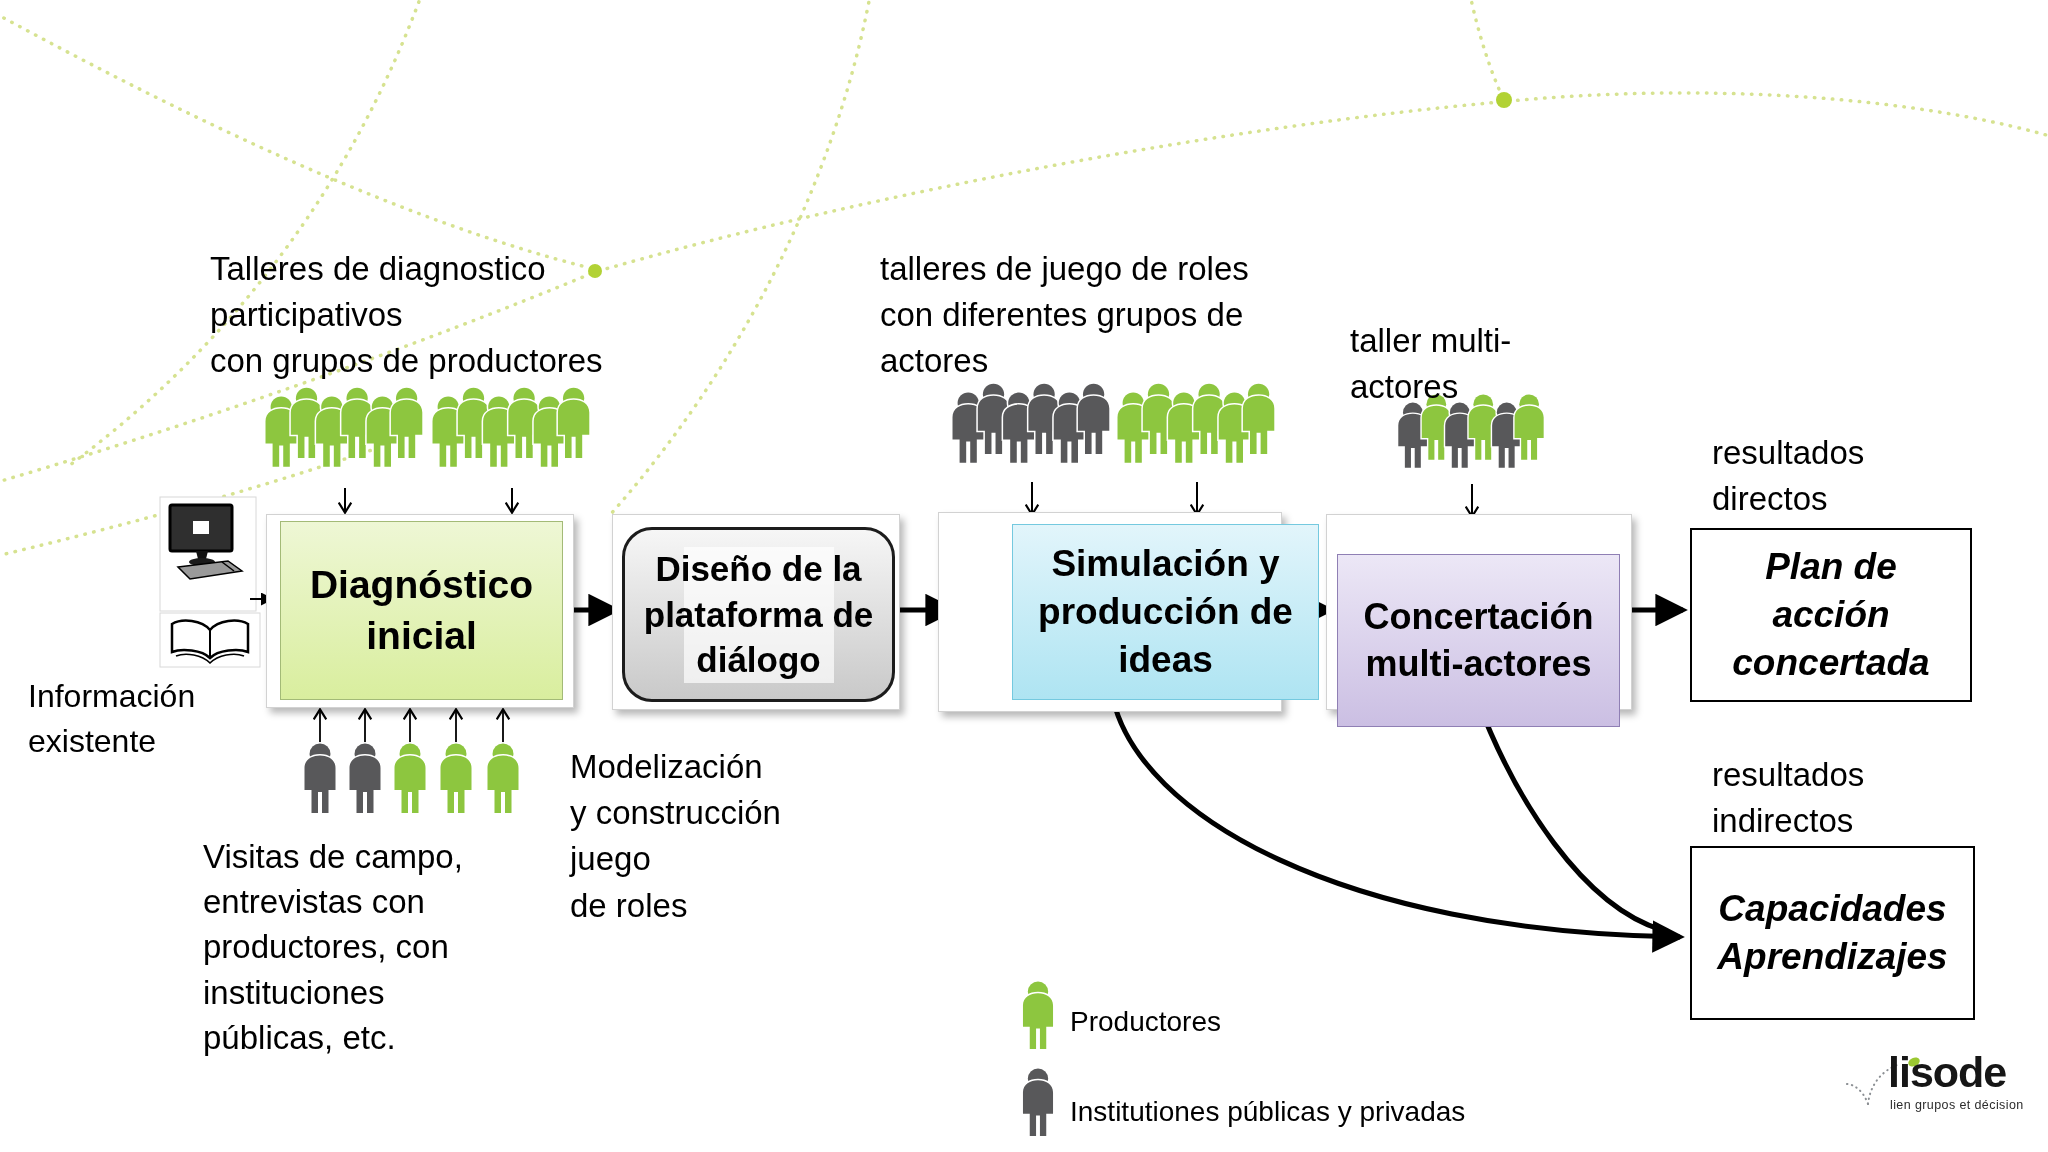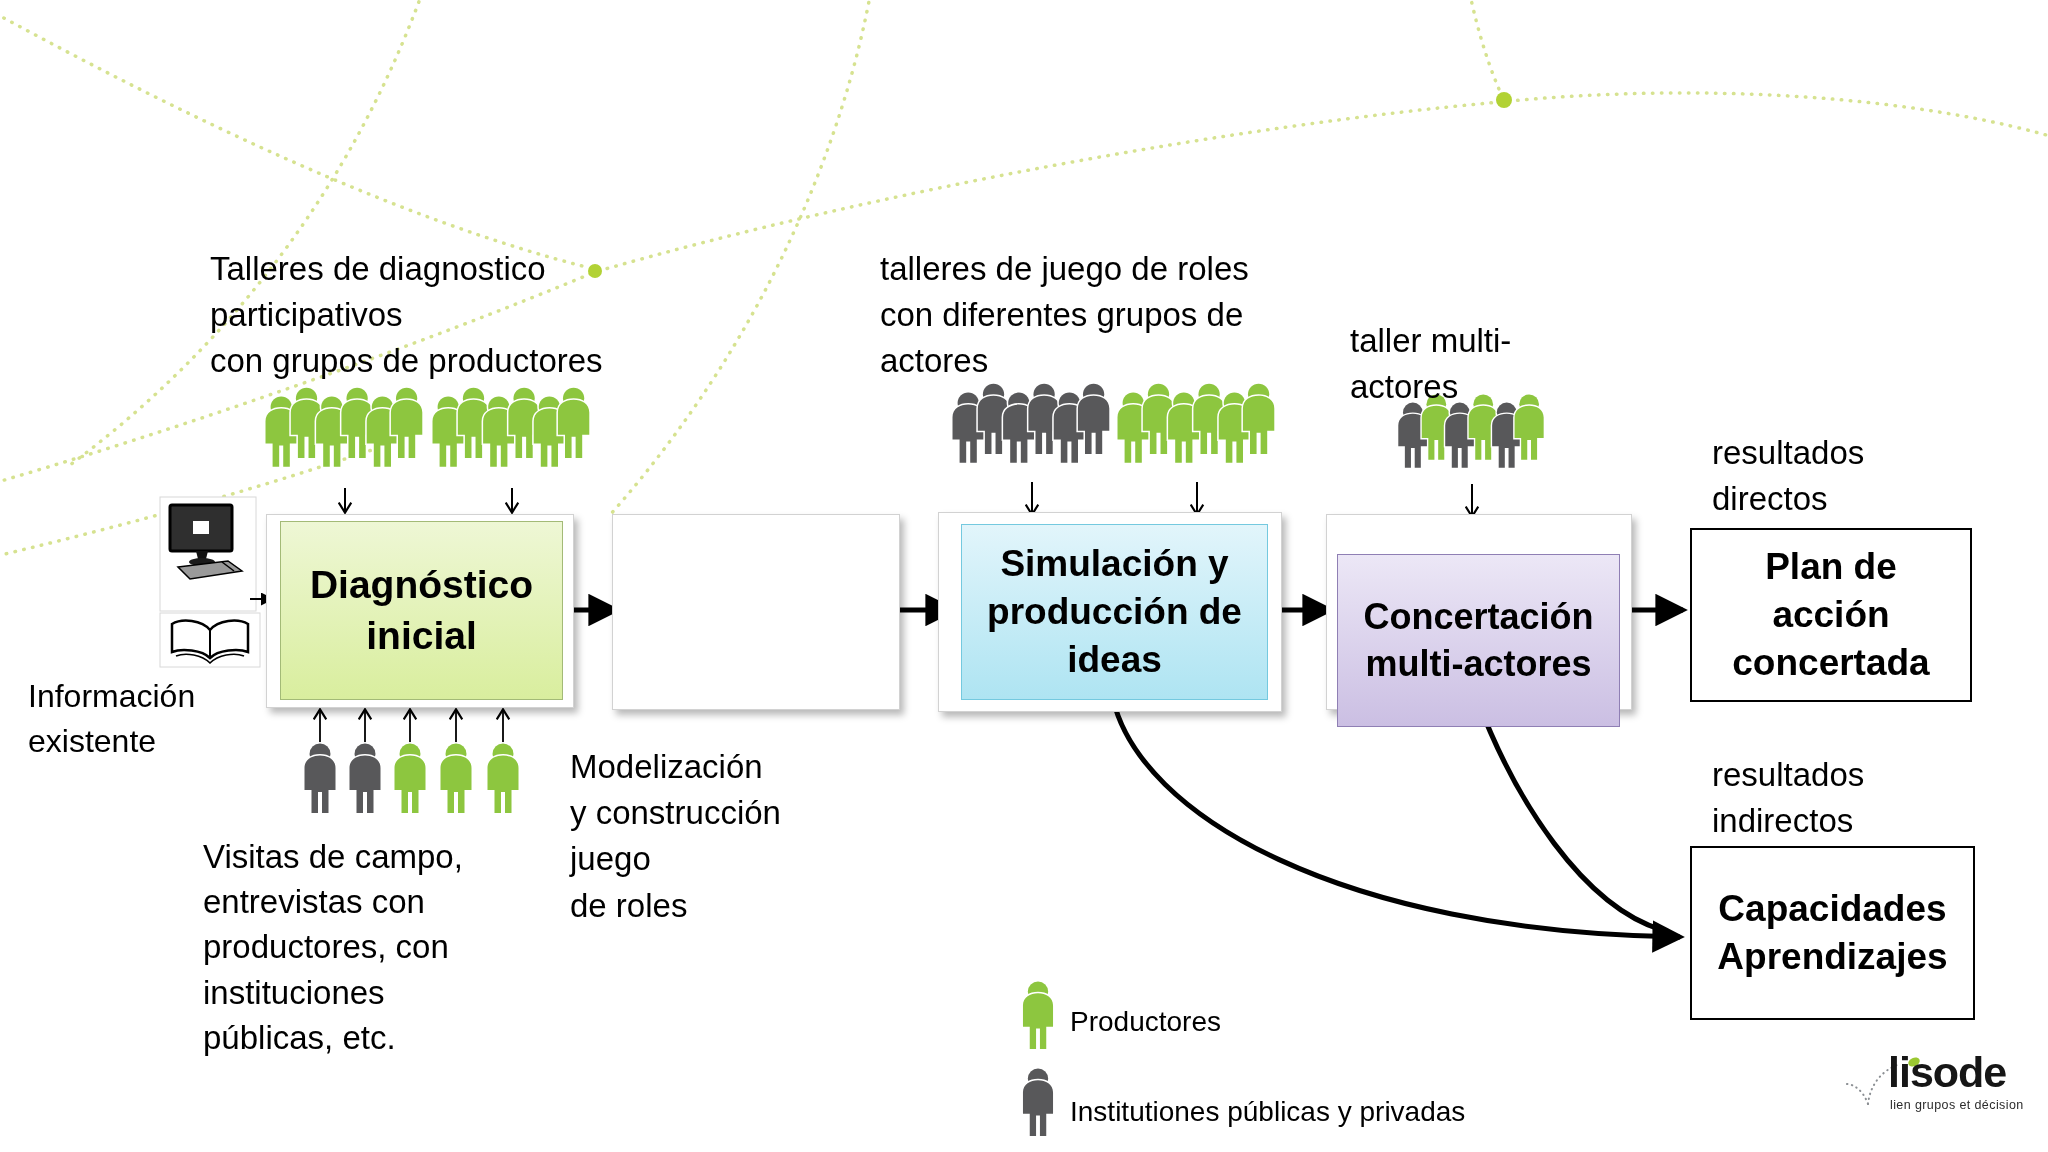--- a/index.html
+++ b/index.html
@@ -17,21 +17,21 @@
   .box.green{background:linear-gradient(180deg,var(--box-green-light),var(--box-green-dark));
              border:1px solid #a3ba77;font-size:39px;}
   .box.grayb{background:linear-gradient(180deg,var(--box-gray-light),var(--box-gray-dark));
              border:3px solid #1c1c1c;border-radius:30px;font-size:35px;}
   .gray-panel{position:absolute;left:50%;top:50%;transform:translate(-50%,-50%);
               width:150px;height:136px;background:rgba(255,255,255,0.68);}
   .box.blue{background:linear-gradient(180deg,var(--box-blue-light),var(--box-blue-dark));
             border:1px solid #74c9df;font-size:37px;}
   .box.purple{background:linear-gradient(180deg,var(--box-purple-light),var(--box-purple-dark));
               border:1px solid #8f7fb4;font-size:36px;}
-  .box.white{background:#fff;border:2px solid #000;font-size:37px;}
+  .box.white{background:#fff;border:2px solid #000;font-size:37px;font-style:italic;}
   .person-part{stroke:#fff;stroke-width:3;paint-order:stroke;}
   .fill-green{fill:var(--producer-green);}
   .fill-gray{fill:var(--institution-gray);}
   .decor{fill:none;stroke:var(--decor-green);stroke-width:3.5;
          stroke-dasharray:0.5 8.5;stroke-linecap:round;}
   .decor-dot{fill:var(--decor-dot);}
   .arrow-thick{fill:none;stroke:#000;stroke-width:5;}
   .arrow-thin{fill:none;stroke:#000;stroke-width:2;}
   .arrow-hair{fill:none;stroke:#000;stroke-width:1.8;}
   #logo-name{position:absolute;left:1888px;top:1048px;font-size:43px;font-weight:600;
@@ -170,23 +170,29 @@
 instituciones
 públicas, etc.</div>
 
   <div class="box-frame" style="left:266px;top:514px;width:306px;height:192px;"></div>
   <div class="box green" style="left:280px;top:521px;width:281px;height:177px;">
     <span class="box-label">Diagnóstico
 inicial</span>
   </div>
 
   <div class="box-frame" style="left:612px;top:514px;width:286px;height:194px;"></div>
+  <div class="box grayb" style="left:622px;top:527px;width:267px;height:169px;">
+    <i class="gray-panel"></i>
+    <span class="box-label">Diseño de la
+plataforma de
+diálogo</span>
+  </div>
 
   <div class="box-frame" style="left:938px;top:512px;width:342px;height:198px;"></div>
-  <div class="box blue" style="left:961px;top:524px;width:305px;height:174px;text-align:center;">
+  <div class="box blue" style="left:1012px;top:524px;width:305px;height:174px;text-align:center;">
     <span class="box-label">Simulación y
 producción de
 ideas</span>
   </div>
 
   <div class="box-frame" style="left:1326px;top:514px;width:304px;height:194px;"></div>
   <div class="box purple" style="left:1337px;top:527px;width:281px;height:171px;margin-top:27px;">
     <span class="box-label">Concertación
 multi-actores</span>
   </div>

